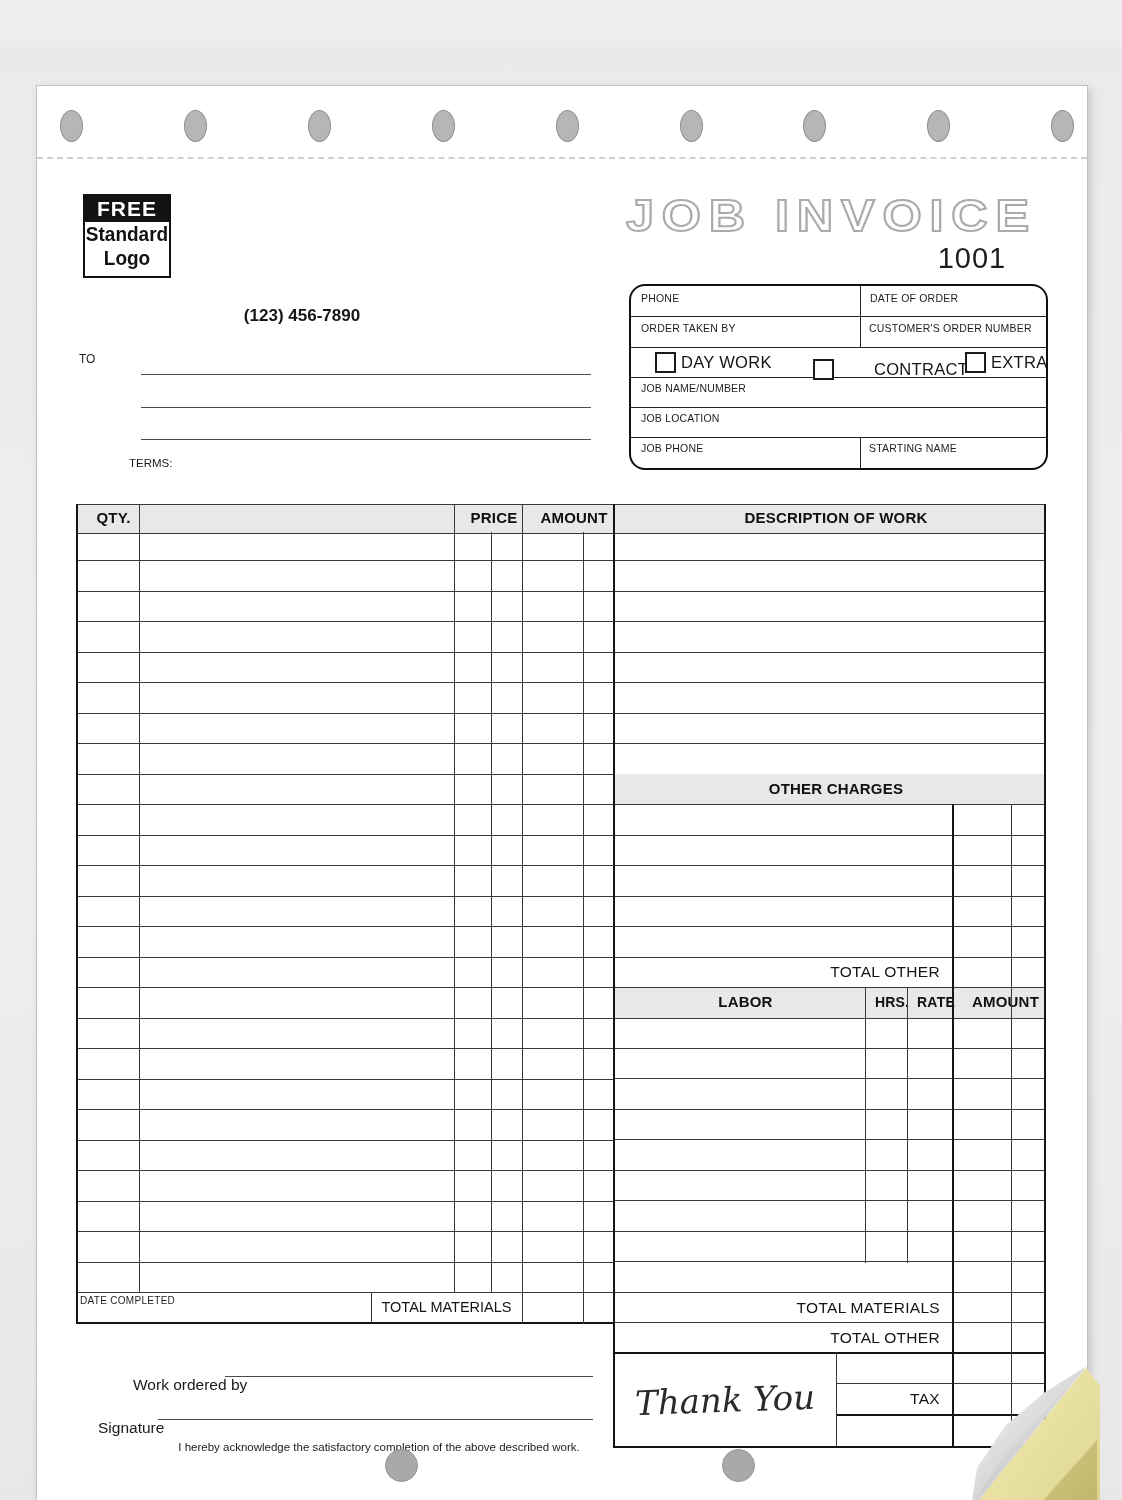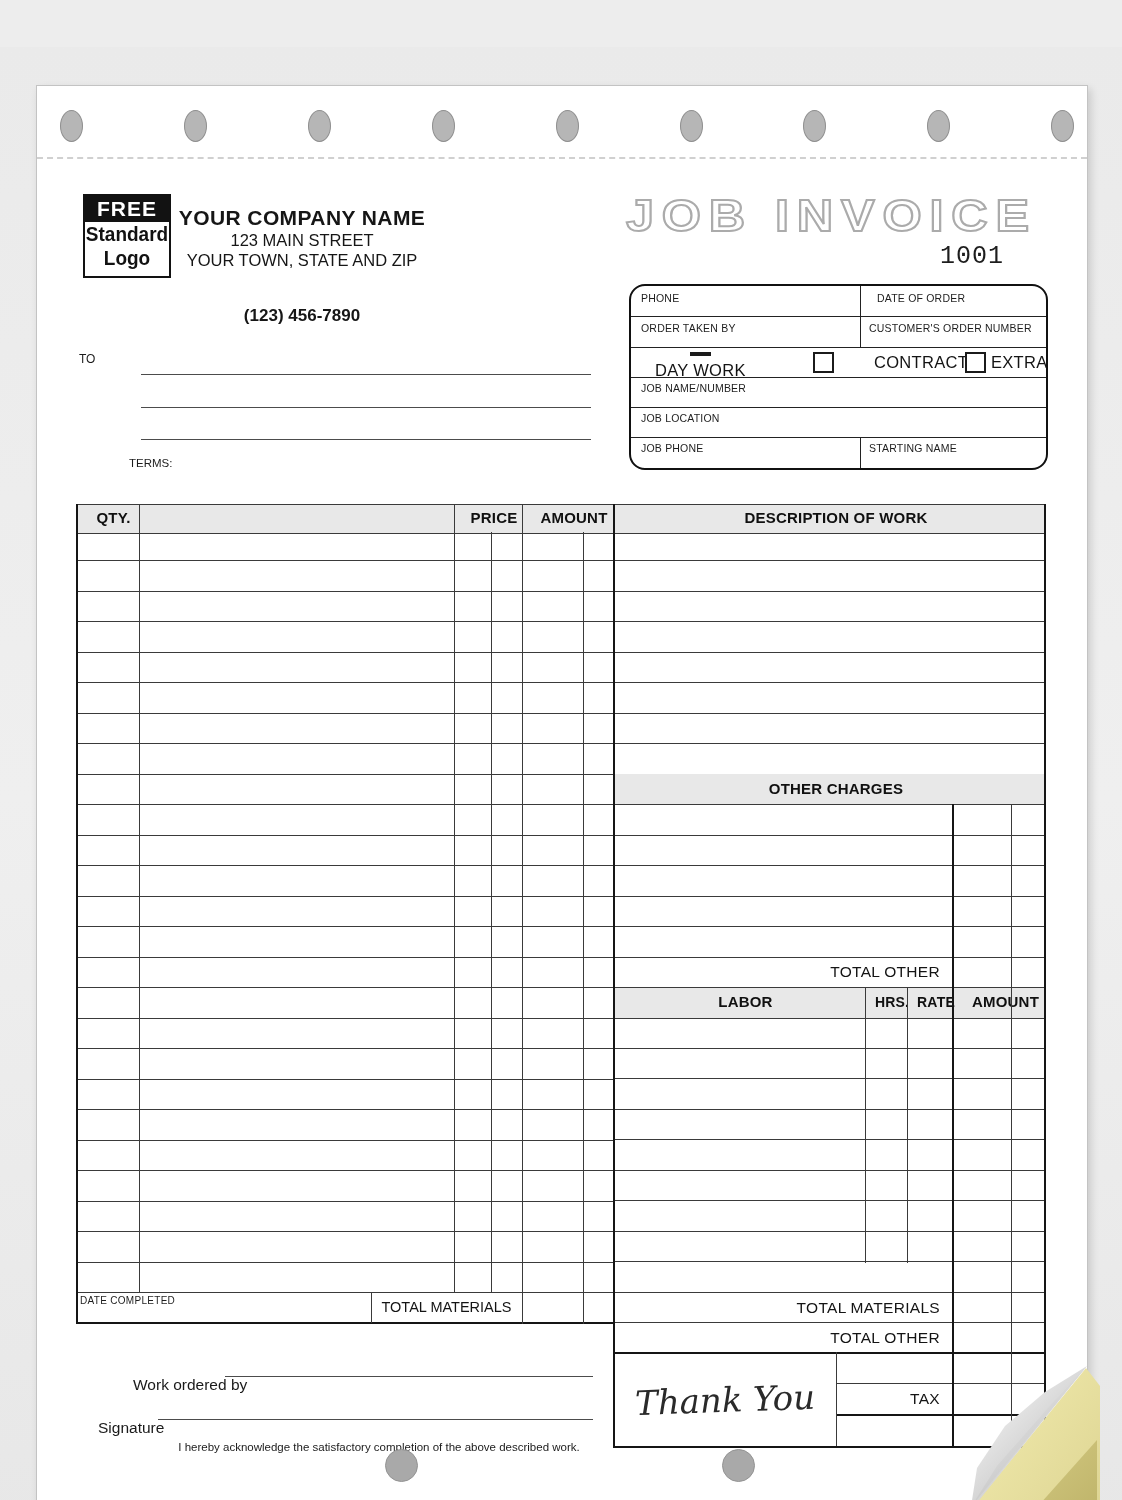--- a/index.html
+++ b/index.html
@@ -32,21 +32,21 @@
   .co-addr{font-size:16.5px;line-height:20px;}
   .co-phone{position:absolute;left:100px;top:220px;width:330px;text-align:center;font-weight:bold;font-size:17px;color:#161616;}
   .title{
     position:absolute;left:520px;top:104px;width:480px;text-align:right;
     font-size:45px;font-weight:bold;letter-spacing:7px;color:#ffffff;
     -webkit-text-stroke:2px #ababab;
     transform:scaleX(1.12);transform-origin:100% 50%;
     white-space:nowrap;
   }
   .form-number{position:absolute;left:860px;top:156px;width:150px;text-align:center;
-    font-family:Liberation Mono, monospace;font-size:25px;color:#1d1d1d;letter-spacing:1px;}
+    font-family:Liberation Sans, sans-serif;font-size:29px;color:#1d1d1d;letter-spacing:1px;}
 
   
   .order-box{position:absolute;left:592px;top:198px;width:415px;height:182px;border:2px solid #111;border-radius:16px;background:#fff;}
   .obx-h{position:absolute;left:0;width:100%;height:1px;background:#222;}
   .obx-v{position:absolute;width:1px;background:#222;}
   .lbl{position:absolute;font-size:10.5px;color:#1d1d1d;letter-spacing:0.2px;white-space:nowrap;}
   .cb-item{position:absolute;height:20px;display:flex;align-items:center;gap:5px;}
   .cb-box{width:17px;height:17px;border:2px solid #1b1b1b;background:#fff;display:inline-block;}
   .cb-lbl{font-size:16.5px;color:#141414;letter-spacing:0.3px;}
 
@@ -108,49 +108,44 @@
         <div class="hole" style="left: 1014.2px;"></div>
       </div>
     <div class="perforation"></div>
 
     <div class="logo-box">
       <div class="logo-free">FREE</div>
       <div class="logo-std">Standard</div>
       <div class="logo-logo">Logo</div>
     </div>
 
-    <div class="company">
-      <div class="co-name">YOUR COMPANY NAME</div>
-      <div class="co-addr">123 MAIN STREET</div>
-      <div class="co-addr">YOUR TOWN, STATE AND ZIP</div>
-    </div>
     <div class="co-phone">(123) 456-7890</div>
 
     <div class="title">JOB INVOICE</div>
     <div class="form-number">1001</div>
 
     <div class="order-box">
       <div class="obx-h" style="top:30px;"></div>
       <div class="obx-h" style="top:61px;"></div>
       <div class="obx-h" style="top:91px;"></div>
       <div class="obx-h" style="top:121px;"></div>
       <div class="obx-h" style="top:151px;"></div>
       <div class="obx-v" style="left:229px;top:0;height:61px;"></div>
       <div class="obx-v" style="left:229px;top:151px;height:31px;"></div>
 
       <div class="lbl" style="left:10px;top:6px;">PHONE</div>
-      <div class="lbl" style="left:246px;top:6px;">DATE OF ORDER</div>
+      <div class="lbl" style="left:239px;top:6px;">DATE OF ORDER</div>
       <div class="lbl" style="left:10px;top:36px;">ORDER TAKEN BY</div>
       <div class="lbl" style="left:238px;top:36px;">CUSTOMER'S ORDER NUMBER</div>
 
-      <div class="cb-item" style="left:24px;top:66px;flex-direction:column;">
+      <div class="cb-item" style="left:24px;top:66px;">
         <span class="cb-box"></span>
         <span class="cb-lbl">DAY WORK</span>
       </div>
-      <div class="cb-item" style="left:182px;top:66px;gap:40px;">
+      <div class="cb-item" style="left:182px;top:73px;gap:40px;">
         <span class="cb-box"></span>
         <span class="cb-lbl">CONTRACT</span>
       </div>
       <div class="cb-item" style="left:334px;top:66px;">
         <span class="cb-box"></span>
         <span class="cb-lbl">EXTRA</span>
       </div>
 
       <div class="lbl" style="left:10px;top:96px;">JOB NAME/NUMBER</div>
       <div class="lbl" style="left:10px;top:126px;">JOB LOCATION</div>

